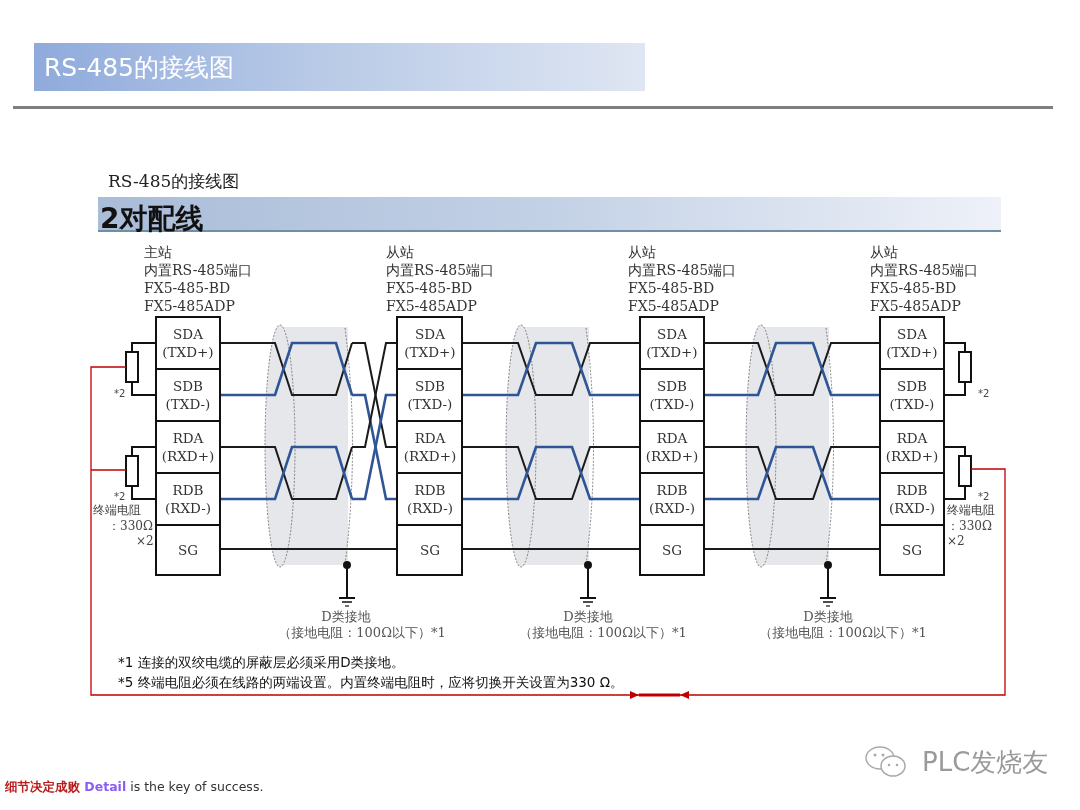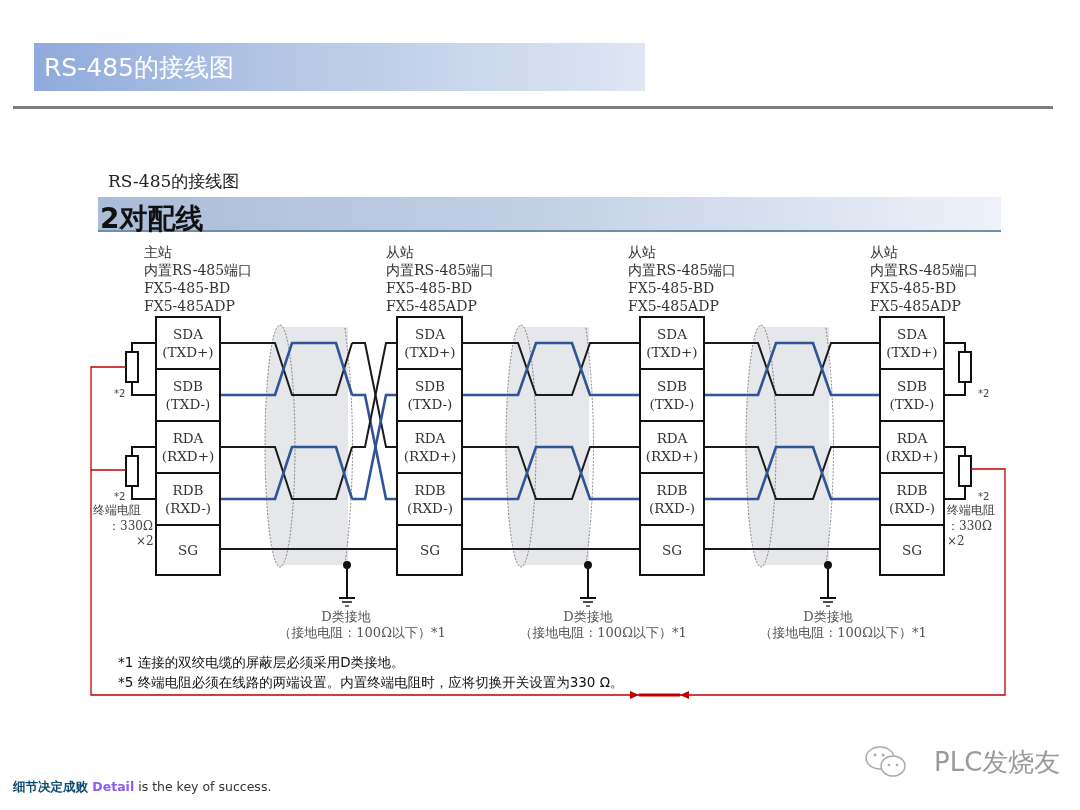--- a/index.html
+++ b/index.html
@@ -9,24 +9,24 @@
   .title-banner span { position: absolute; left: 10px; top: 8px; color: #ffffff; font-size: 25px; letter-spacing: 0px; }
   .title-rule { position: absolute; left: 13px; top: 106px; width: 1040px; height: 3px; background: #7f7f7f; }
   .sub-title { position: absolute; left: 108px; top: 170px; font-family: "DejaVu Serif", "Liberation Serif", serif; font-size: 17px; color: #222; }
   .section-bar { position: absolute; left: 98px; top: 197px; width: 903px; height: 33px;
     background: linear-gradient(to right, #a9bcd8 0%, #c3d1e6 50%, #eef1f8 100%); border-bottom: 2px solid #6f8fa6; }
   .section-bar span { position: absolute; left: 2px; top: 3px; font-size: 28px; color: #111; font-weight: bold; }
   svg.diagram { position: absolute; left: 0; top: 0; }
   .svg-serif { font-family: "DejaVu Serif", "Liberation Serif", serif; }
   .note { position: absolute; left: 118px; font-size: 13.5px; color: #111; }
   .footer-left { position: absolute; left: 5px; top: 779px; font-size: 12.5px; font-weight: bold; }
-  .footer-left .cn { color: #0c4a6e; margin-left: 8px; }
+  .footer-left .cn { color: #b91c1c; }
   .footer-left .en-strong { color: #8b5cf6; }
   .footer-left .en { color: #333; font-weight: normal; }
-  .watermark { position: absolute; left: 864px; top: 744px; display: flex; align-items: center; gap: 24px; color: #9a9a9a; font-size: 26px; }
+  .watermark { position: absolute; left: 864px; top: 744px; display: flex; align-items: center; gap: 12px; color: #9a9a9a; font-size: 26px; }
 </style>
 </head>
 <body>
 
 <div class="title-banner">
   <span>RS-485的接线图</span>
 </div>
 <div class="title-rule"></div>
 
 <div class="sub-title">RS-485的接线图</div>

